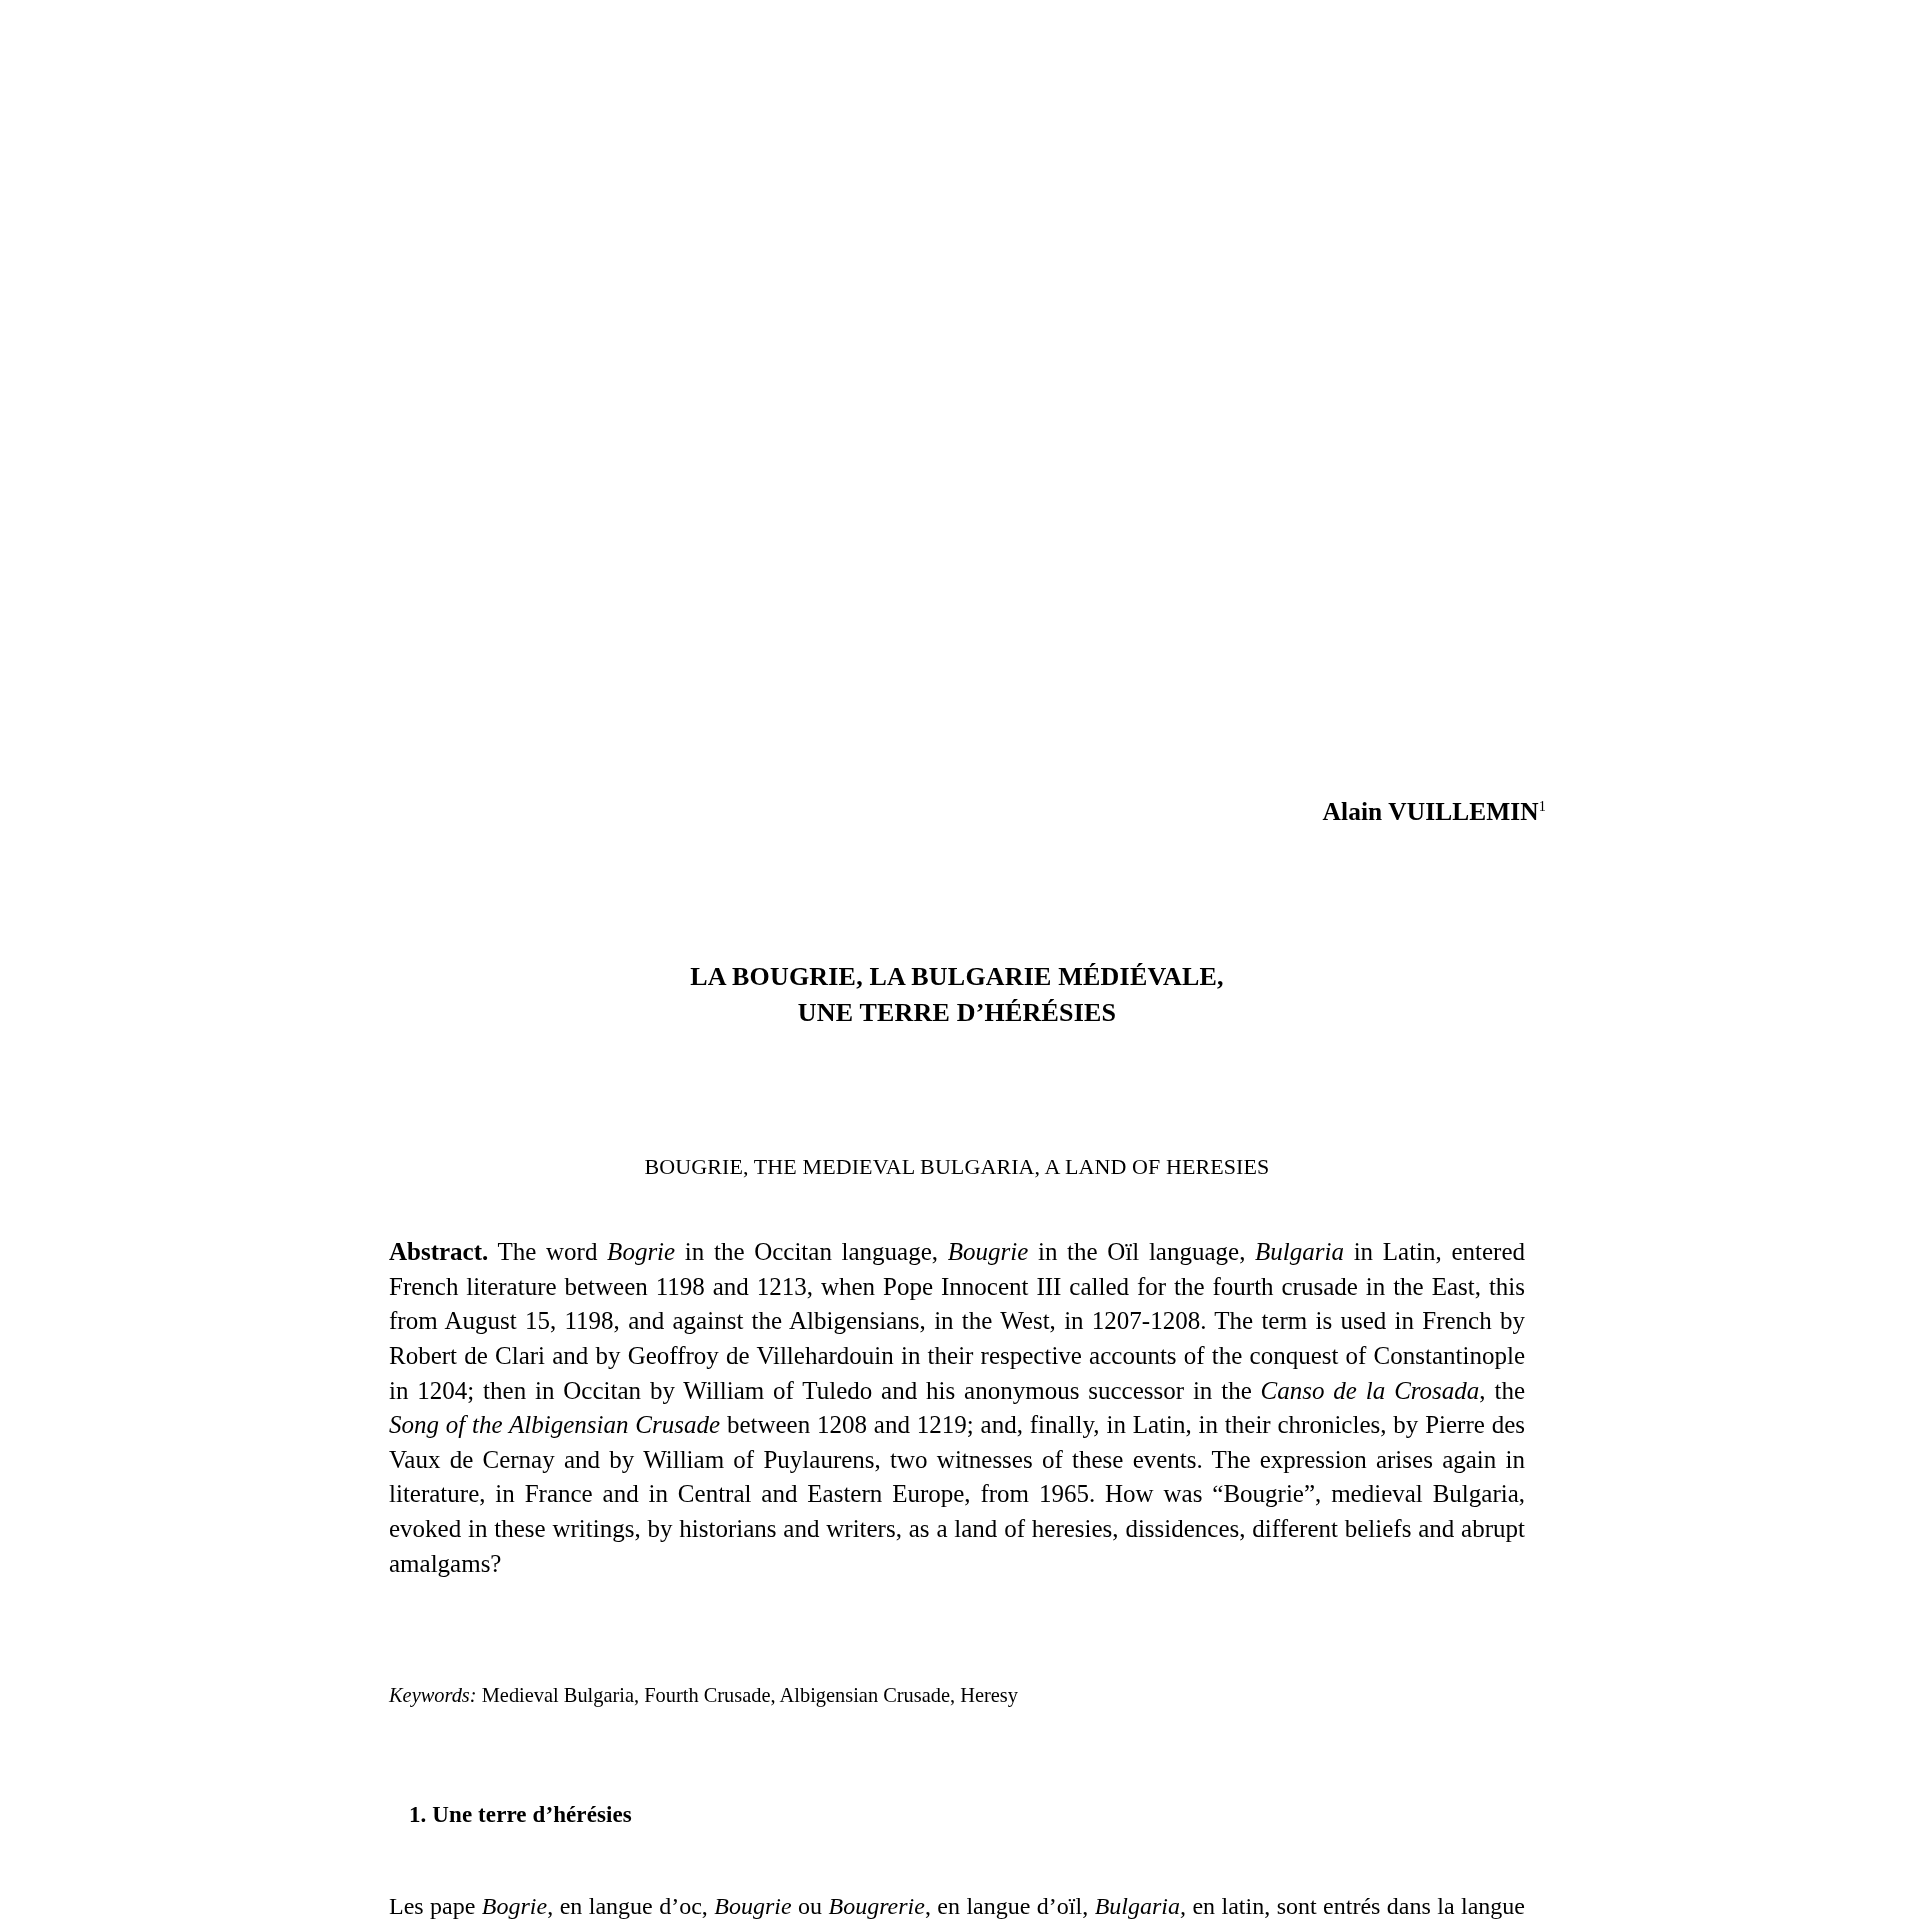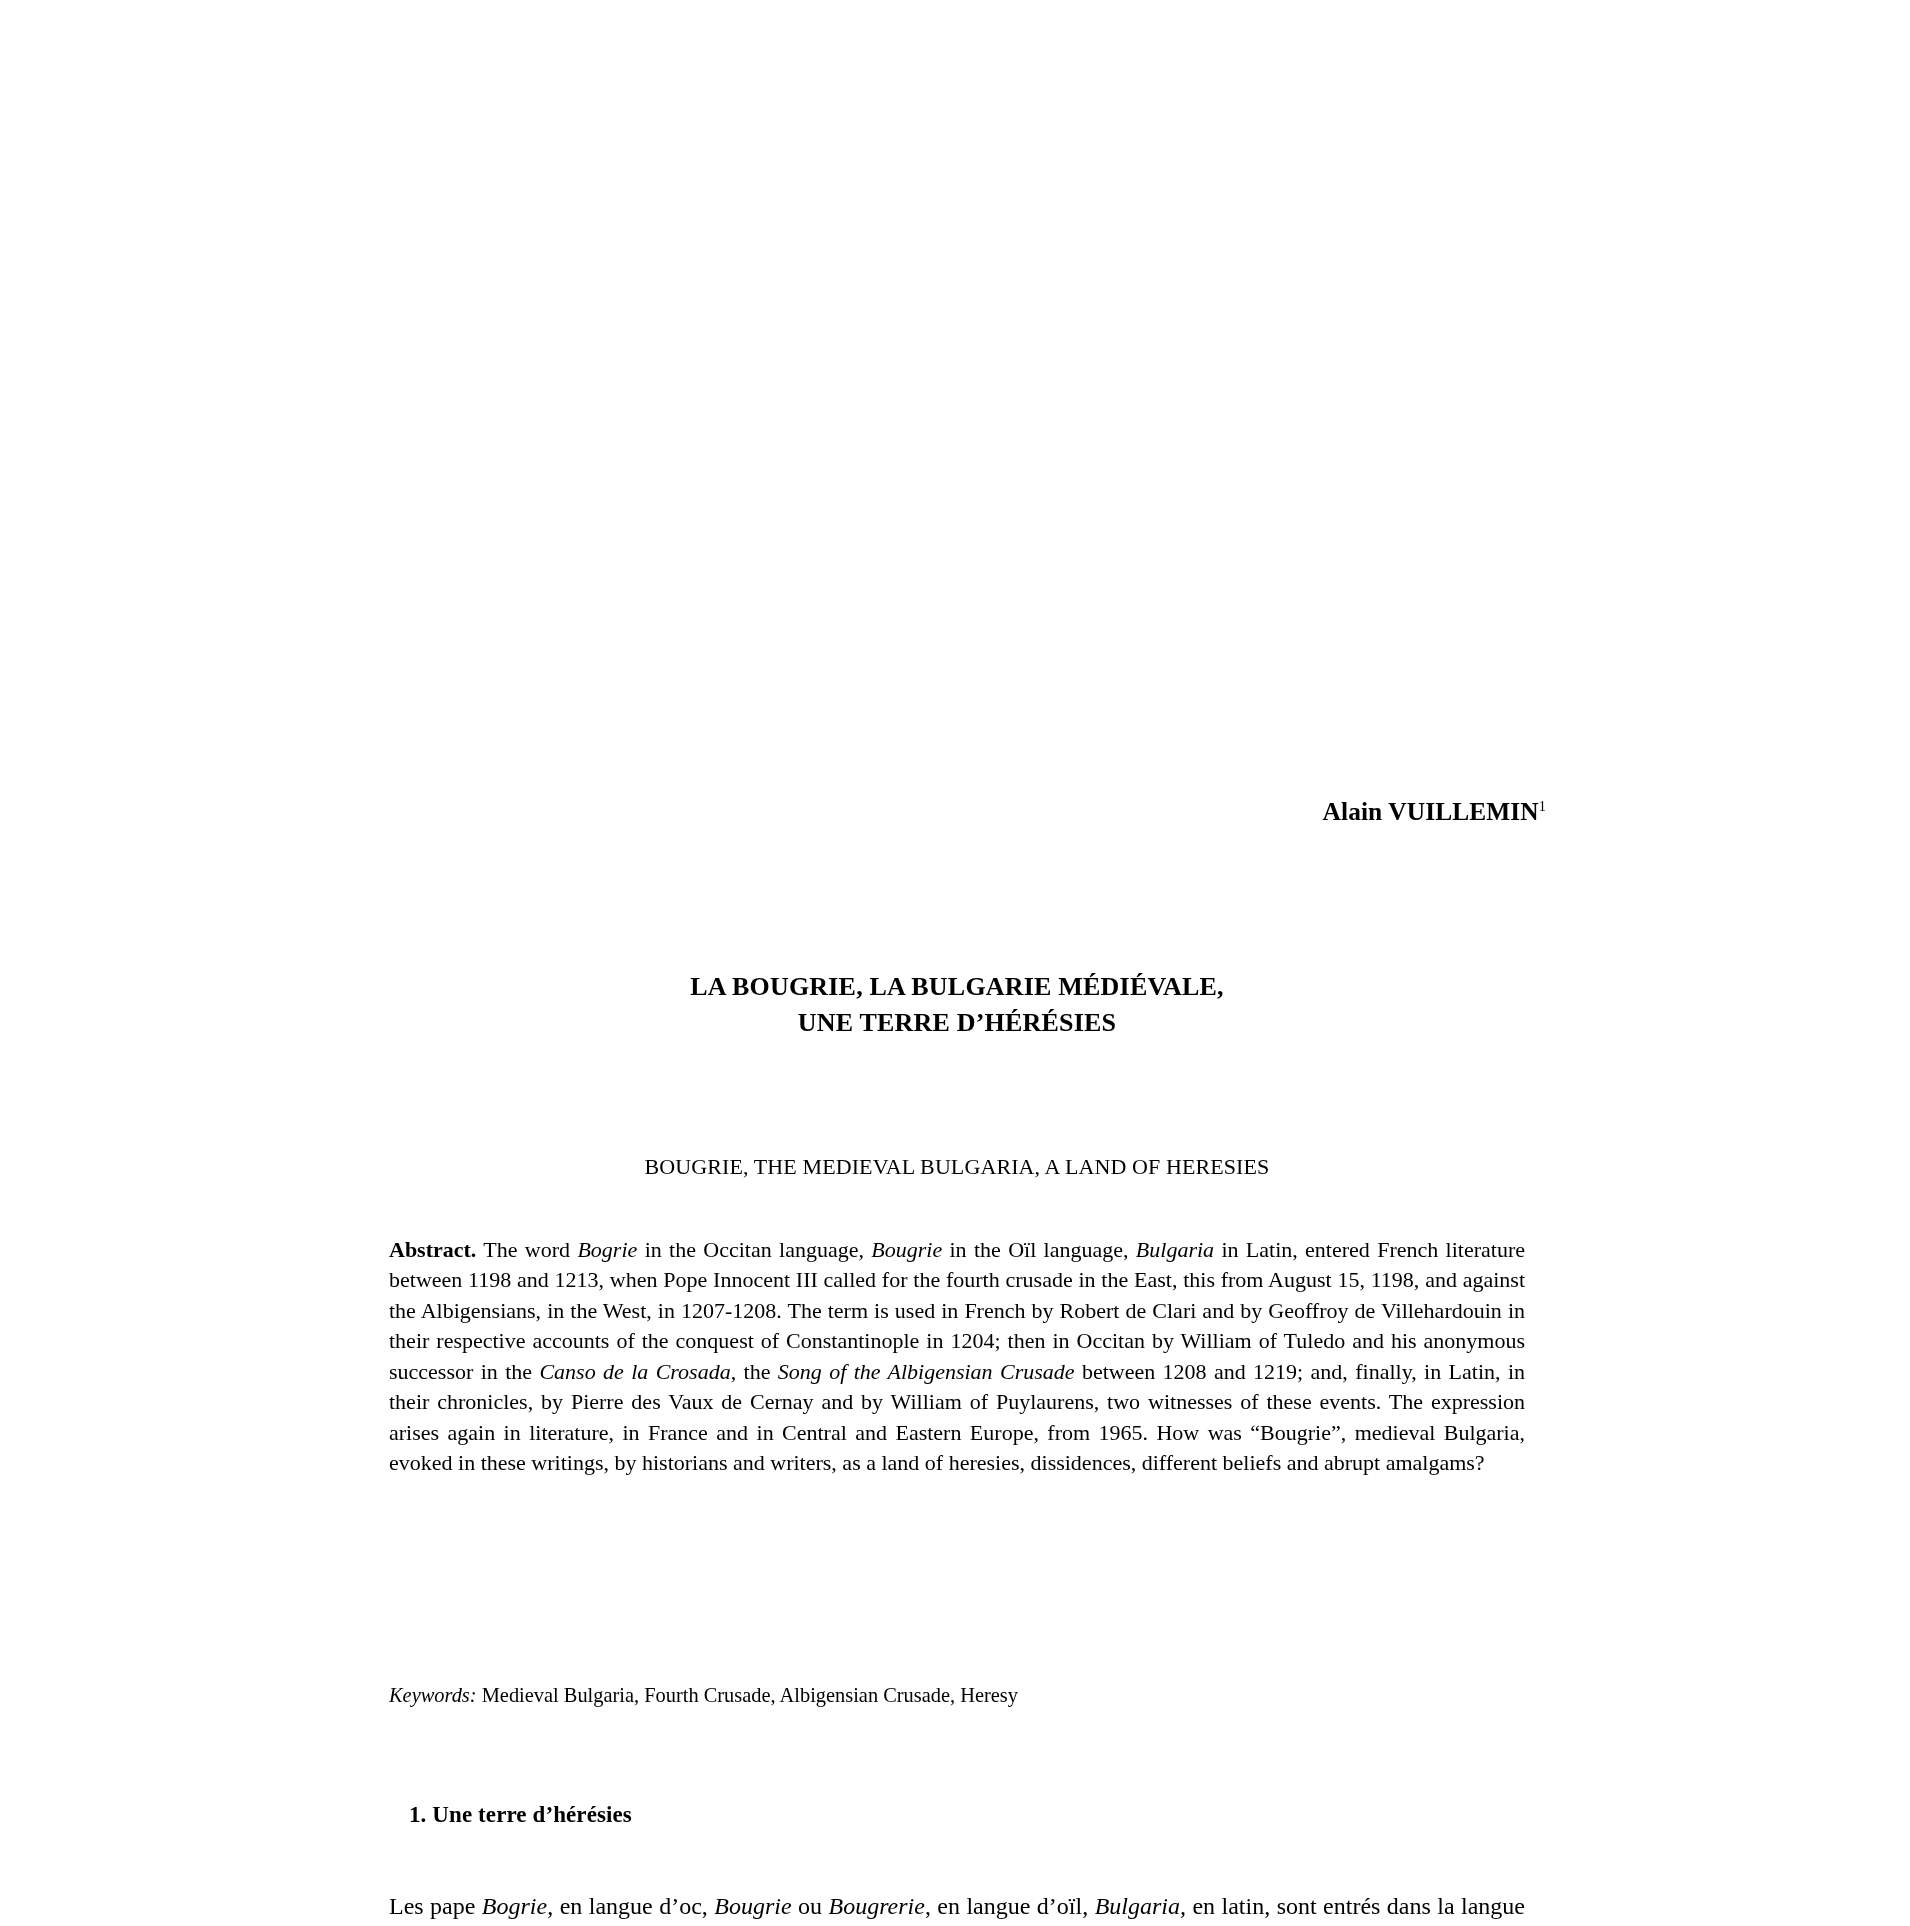--- a/index.html
+++ b/index.html
@@ -58,21 +58,20 @@
   .article-title {
     position: absolute;
     left: 389px;
     top: 959px;
     width: 1136px;
     text-align: center;
     font-size: 26px;
     font-weight: bold;
     line-height: 1.38;
     letter-spacing: 0.2px;
-    margin-top: 10px;
   }
   .article-title .tline { display: block; white-space: pre; }
 
   
   .article-title-en {
     position: absolute;
     left: 389px;
     top: 1152px;
     width: 1136px;
     text-align: center;
@@ -82,21 +81,21 @@
   }
 
   
   .abstract {
     position: absolute;
     left: 389px;
     top: 1235px;
     width: 1136px;
     text-align: justify;
     text-align-last: left;
-    font-size: 22px;
+    font-size: 25px;
     line-height: 1.385;
     hyphens: none;
   }
   .abstract b { font-weight: bold; }
   .abstract i { font-style: italic; }
 
   .keywords {
     position: absolute;
     left: 389px;
     top: 1681px;

